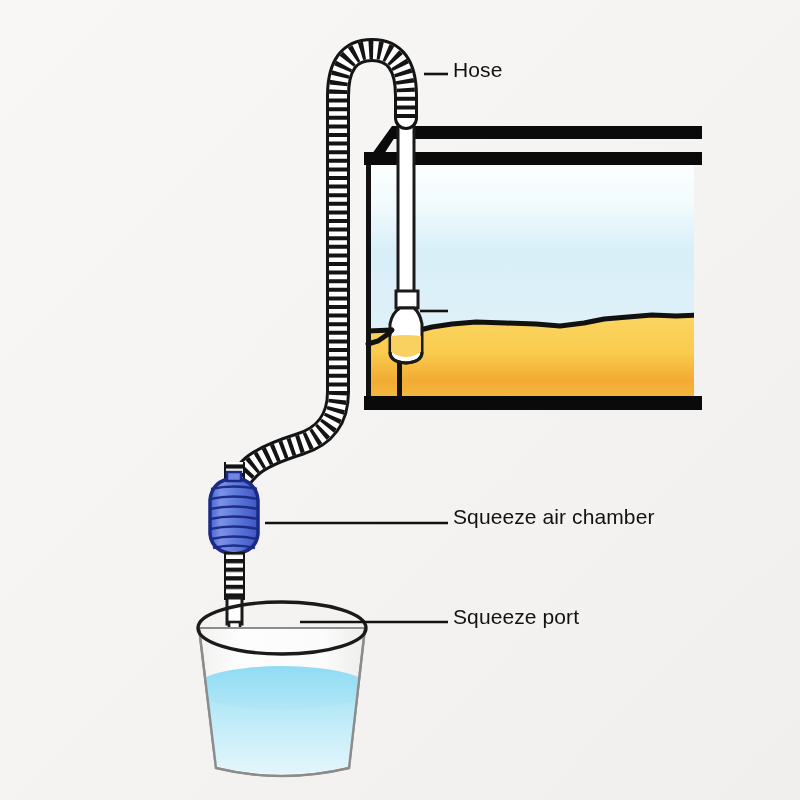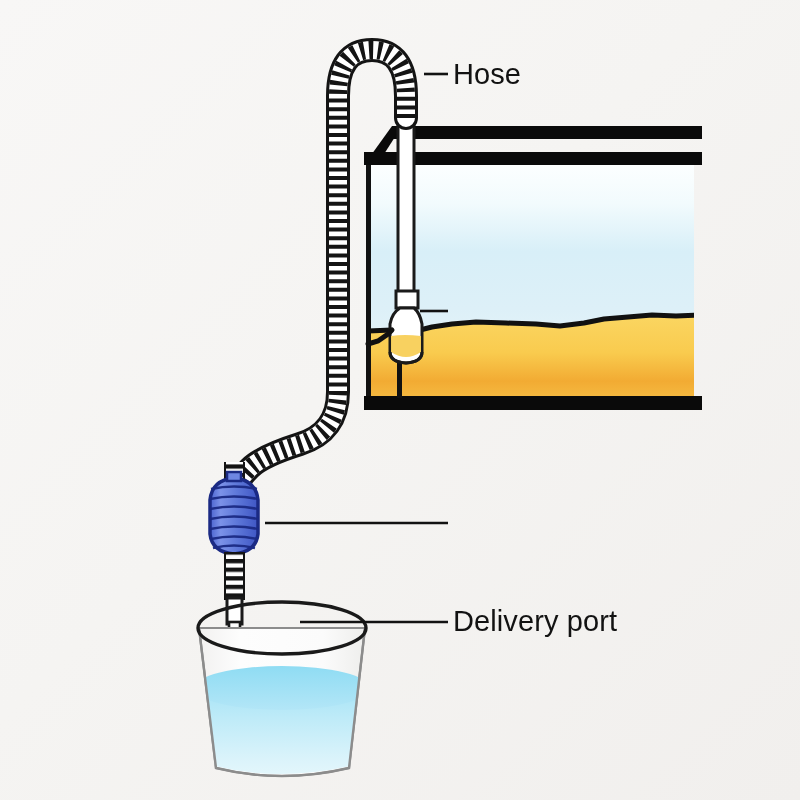--- a/index.html
+++ b/index.html
@@ -21,21 +21,21 @@
   }
   #scene svg {
     position: absolute;
     top: 0;
     left: 0;
     display: block;
   }
   .dlabel {
     position: absolute;
     font-family: "Liberation Sans", sans-serif;
-    font-size: 29px;
+    font-size: 21px;
     font-weight: 400;
     color: #121212;
     white-space: nowrap;
     letter-spacing: 0.1px;
   }
   #label-hose { left: 453px; top: 58px; }
   #label-water-inlet { left: 453px; top: 290px; }
   #label-squeeze { left: 453px; top: 505px; }
   #label-delivery { left: 453px; top: 605px; }
 </style>
@@ -246,16 +246,17 @@
       <line x1="424" y1="74" x2="448" y2="74"></line>
       <line x1="420" y1="311" x2="448" y2="311"></line>
       <line x1="265" y1="523" x2="448" y2="523"></line>
       <line x1="300" y1="622" x2="448" y2="622"></line>
     </g>
   </svg>
 
   <div class="dlabel" id="label-hose">Hose</div>
 
 
-
-  <div class="dlabel" id="label-delivery">Delivery port</div>
+  <div class="dlabel" id="label-squeeze">Squeeze air chamber</div>
+
+  <div class="dlabel" id="label-delivery">Squeeze port</div>
 
 </div>
 
 </body></html>

